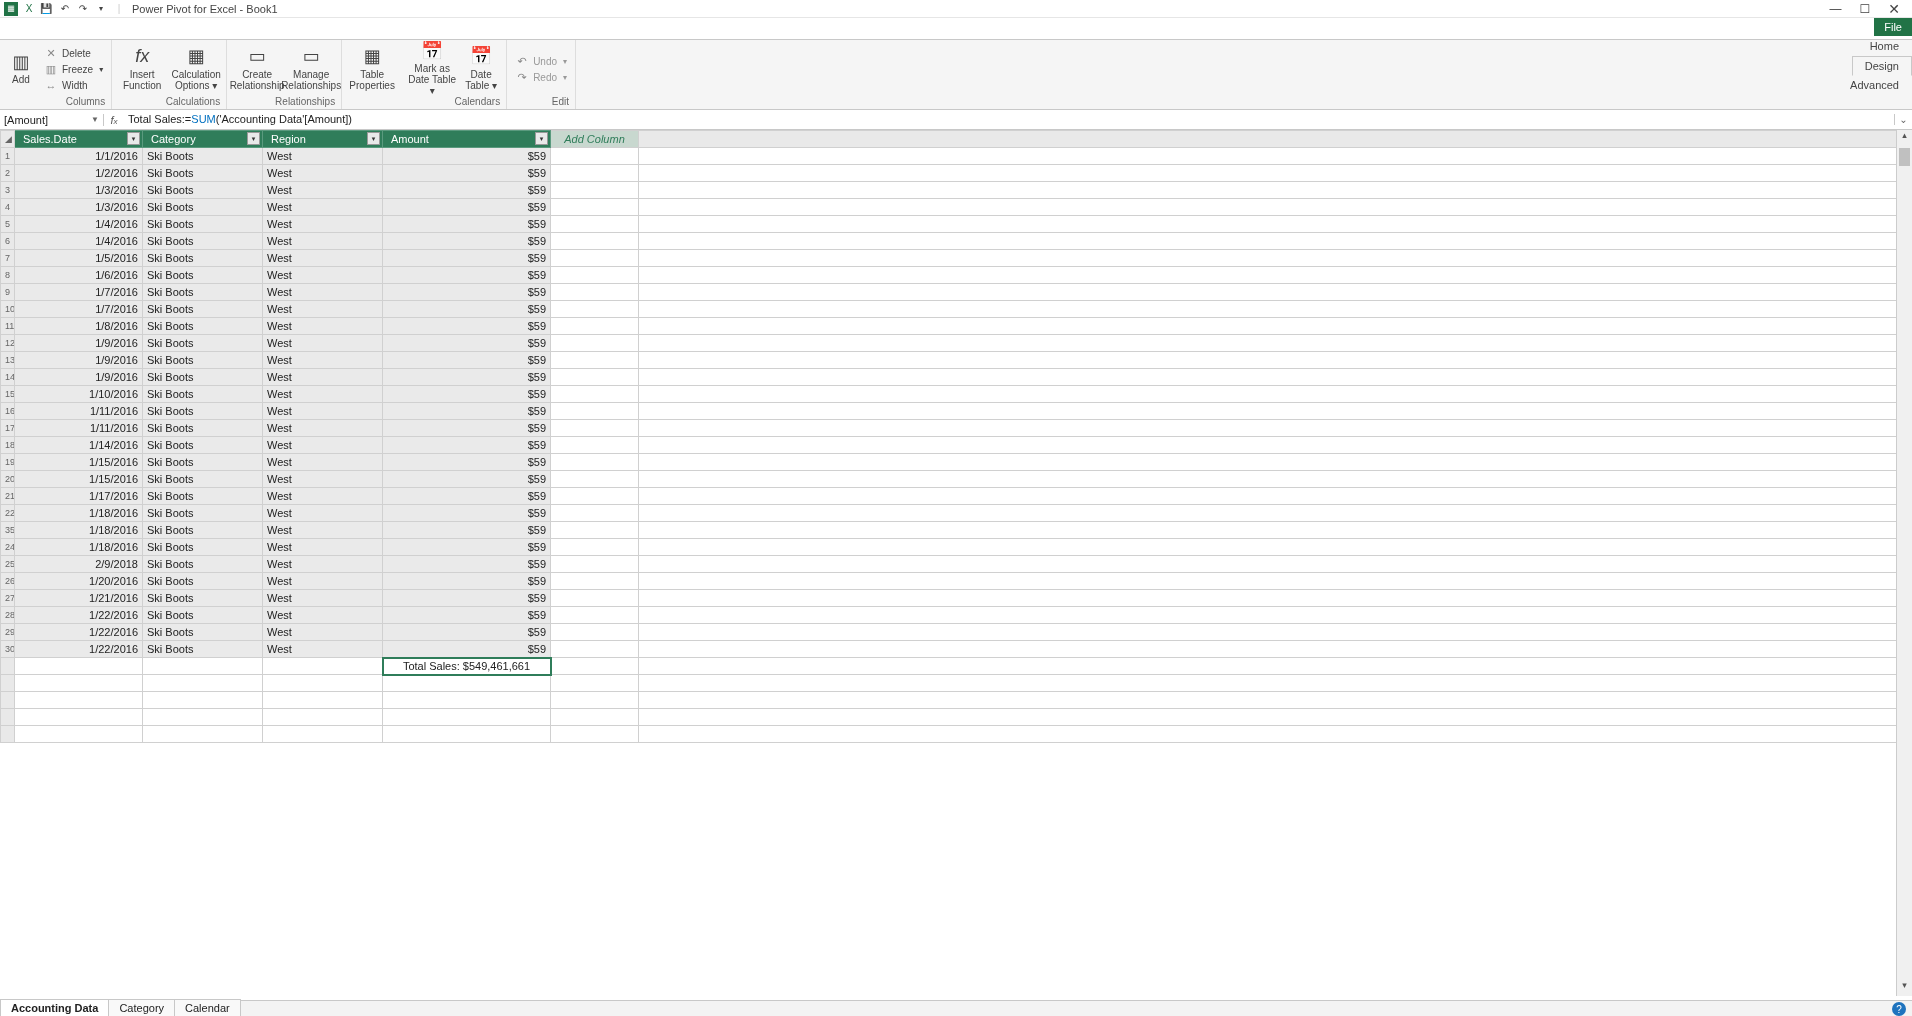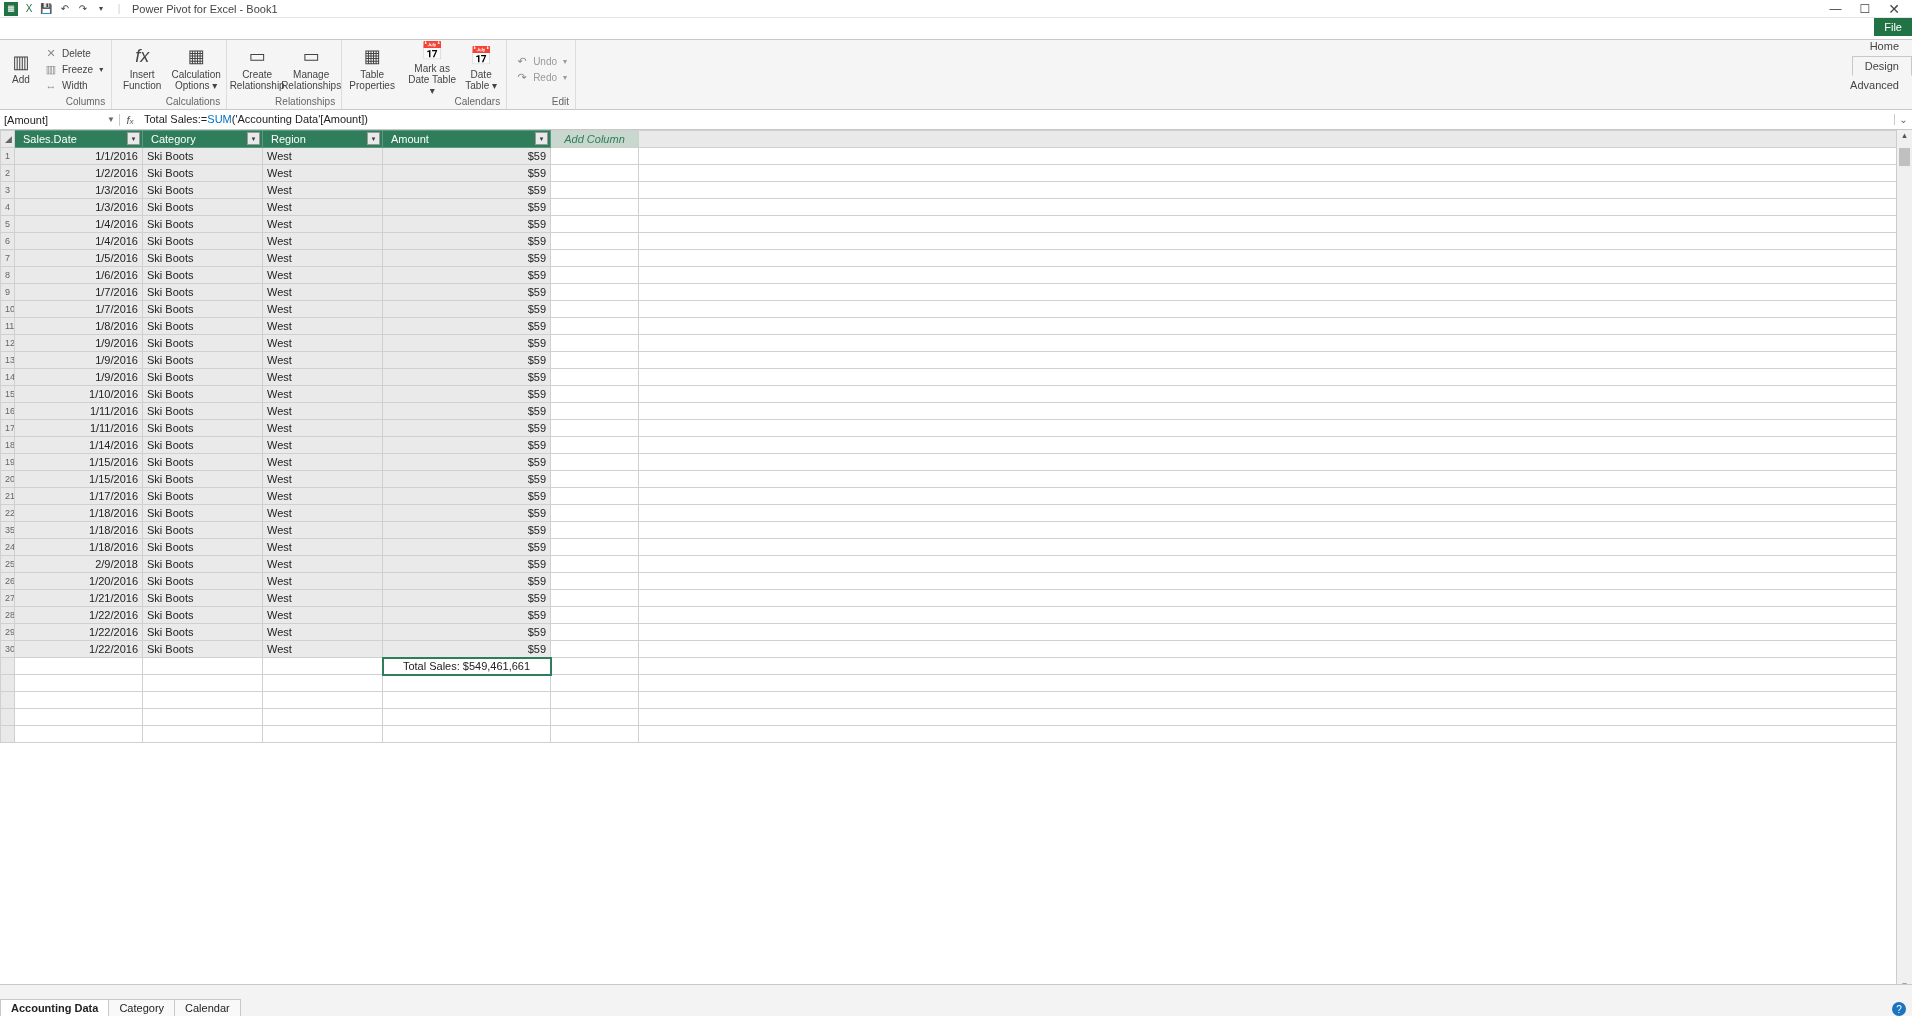--- a/index.html
+++ b/index.html
@@ -25,21 +25,21 @@
 .rgroup .controls { flex:1; display:flex; align-items:center; gap:6px;}
 .rgroup .label { text-align:right; font-size:10px; color:#666; padding-bottom:2px;}
 .bigbtn { display:flex; flex-direction:column; align-items:center; justify-content:center; width:48px; height:54px; font-size:10px; color:#444; gap:2px; text-align:center; line-height:1.1;}
 .bigbtn .ico { font-size:18px; }
 .smallstack { display:flex; flex-direction:column; gap:1px; }
 .smallbtn { display:flex; align-items:center; gap:4px; font-size:10px; color:#444; padding:1px 2px; white-space:nowrap;}
 .smallbtn .ico { width:14px; text-align:center; font-size:11px; color:#888;}
 
 
 .formulabar { height:20px; border-bottom:1px solid #c8c8c8; display:flex; align-items:center; font-size:11px;}
-.namebox { width:120px; border-right:1px solid #c8c8c8; padding:0 4px; display:flex; align-items:center; gap:8px;}
+.namebox { width:104px; border-right:1px solid #c8c8c8; padding:0 4px; display:flex; align-items:center; gap:8px;}
 .namebox .dd { margin-left:auto; font-size:8px; color:#666;}
 .fx { width:20px; text-align:center; font-style:italic; color:#555;}
 .formula { flex:1; padding:0 4px; font-family: Consolas, monospace; font-size:11px; white-space:pre;}
 .formula .func { color:#0070c0; }
 .formulabar .expand { width:18px; text-align:center; color:#666; font-size:10px; border-left:1px solid #c8c8c8;}
 
 
 .gridwrap { position:relative; }
 table.grid { border-collapse:collapse; table-layout:fixed; width:100%; }
 table.grid th, table.grid td { border:1px solid #d0d0d0; height:17px; font-size:11px; padding:0 4px; overflow:hidden; white-space:nowrap;}
@@ -55,21 +55,21 @@
 td.empty { background:#fff; }
 tr.measure td.measurecell { background:#fff; border:2px solid #2f7d5a; text-align:center;}
 tr.measure td, tr.blankrow td { background:#fff; }
 
 
 .vscroll { position:absolute; right:0; top:0; width:16px; height:100%; background:#f0f0f0; border-left:1px solid #ccc;}
 .vscroll .up, .vscroll .dn { height:16px; text-align:center; font-size:9px; color:#555;}
 .vscroll .thumb { position:absolute; left:2px; right:2px; top:18px; height:18px; background:#c0c0c0;}
 
 
-.sheettabs { position:absolute; bottom:0; left:0; right:0; height:32px; background:#f3f3f3; border-top:1px solid #c8c8c8; display:flex; align-items:flex-end;}
+.sheettabs { position:absolute; bottom:0; left:0; right:0; height:16px; background:#f3f3f3; border-top:1px solid #c8c8c8; display:flex; align-items:flex-end;}
 .sheettabs .stab { padding:2px 10px; font-size:11px; border:1px solid #c8c8c8; border-bottom:none; background:#f9f9f9; margin-right:-1px;}
 .sheettabs .stab.active { background:#fff; font-weight:600; }
 .sheettabs .help { margin-left:auto; margin-right:6px; width:14px; height:14px; border-radius:50%; background:#1e73be; color:#fff; font-size:10px; display:flex; align-items:center; justify-content:center;}
 
 .col-date   { width:128px;}
 .col-cat    { width:120px;}
 .col-region { width:120px;}
 .col-amount { width:168px;}
 .col-add    { width:88px;}
 </style>

